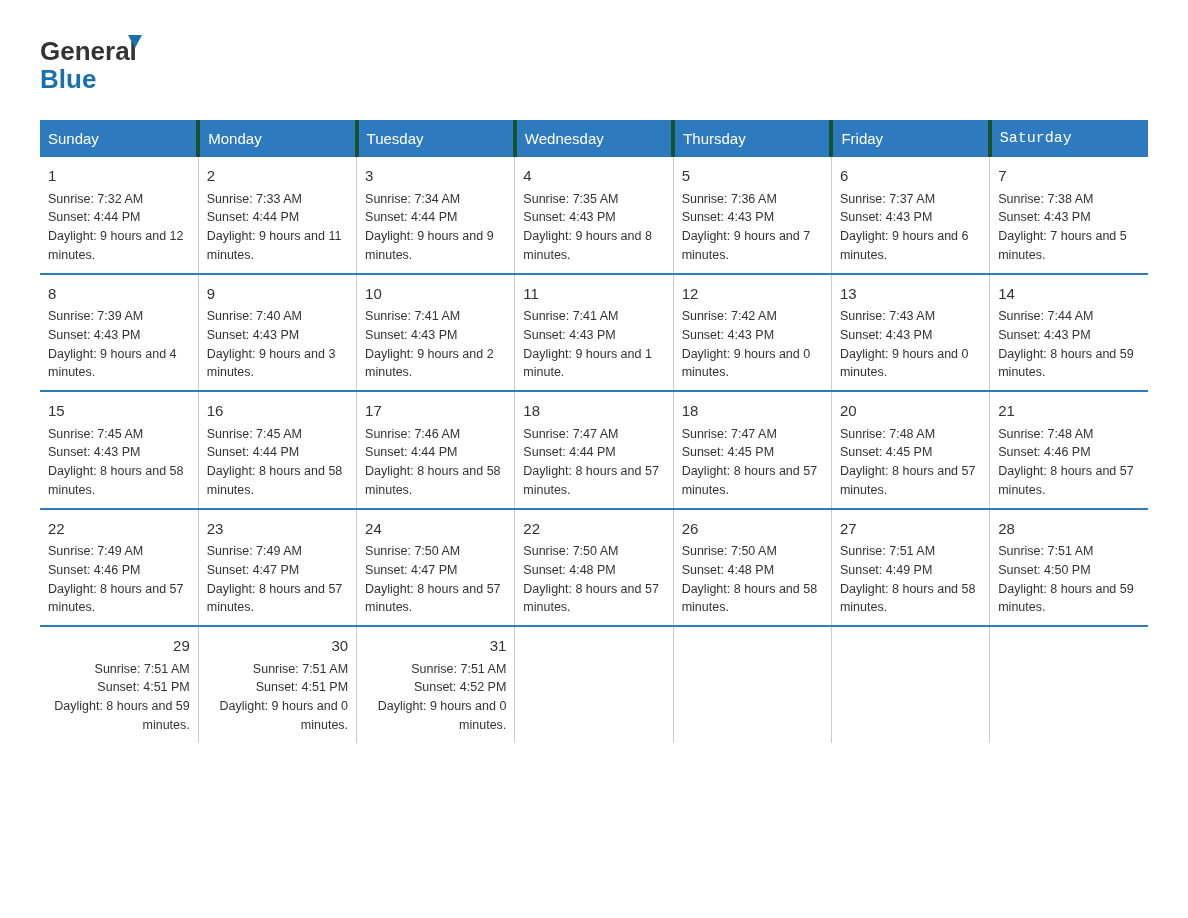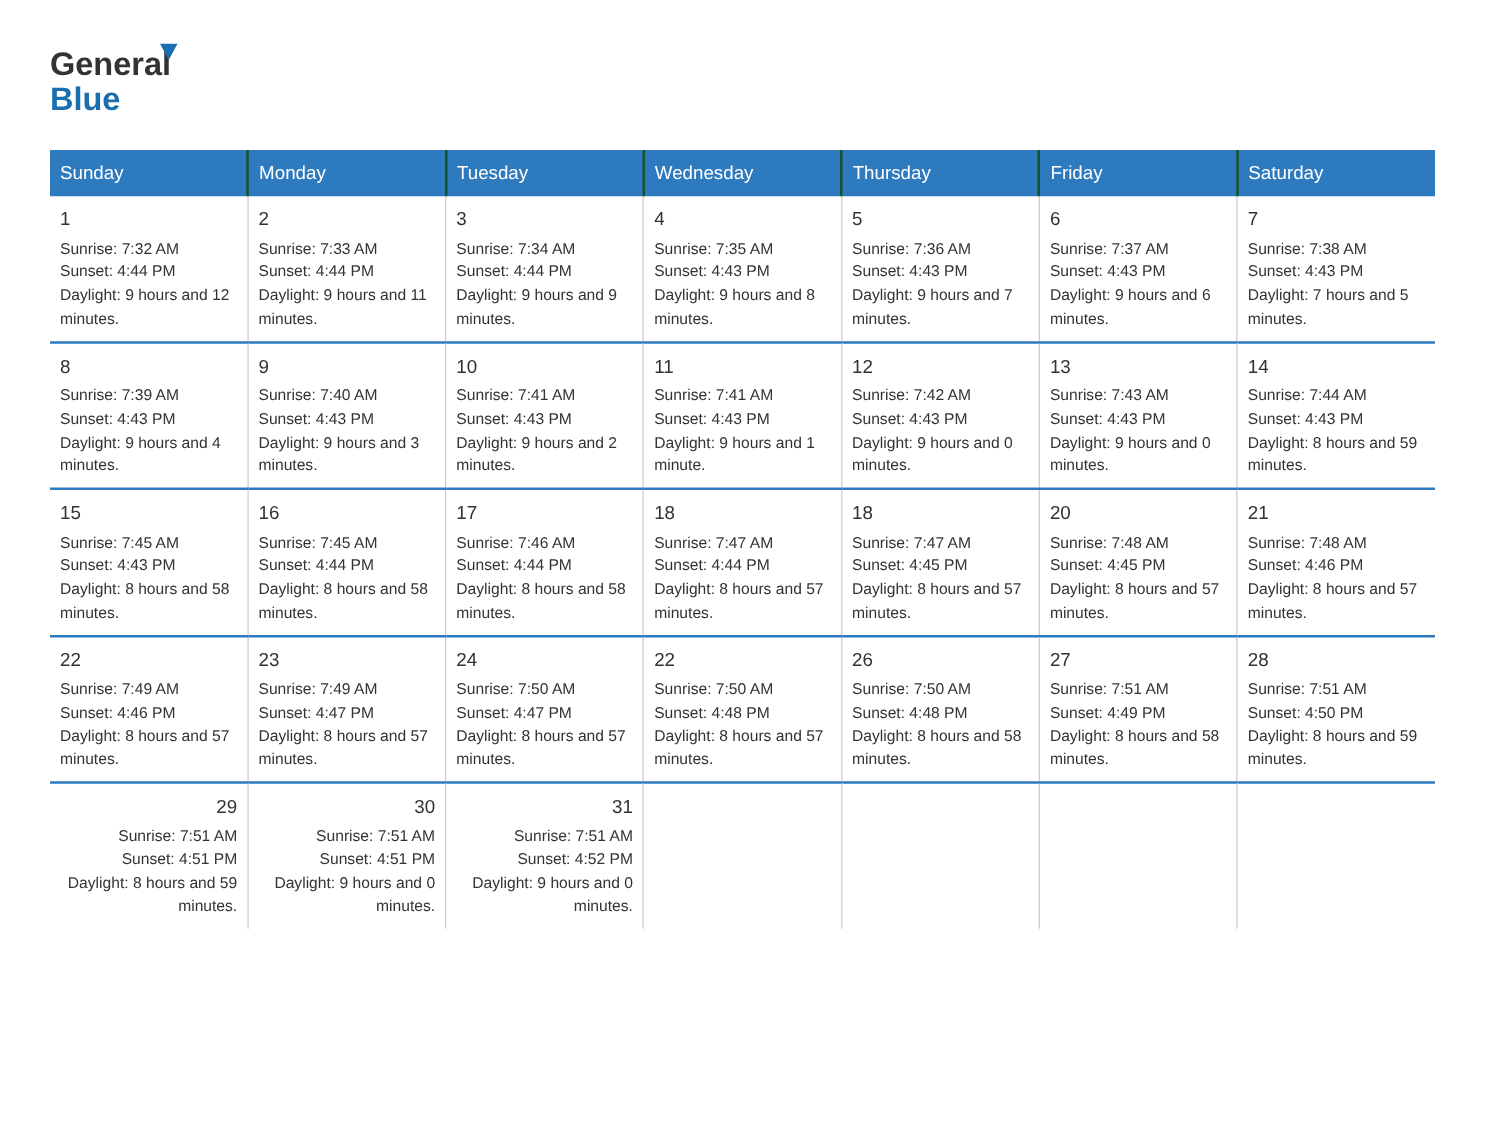--- a/index.html
+++ b/index.html
@@ -40,24 +40,25 @@
     }
     thead tr {
       background-color: #2e7abf;
     }
     thead th {
       color: #fff;
       font-size: 15px;
       font-weight: normal;
       padding: 10px 8px;
       text-align: left;
-      border-right: 2px solid #14532d;
+      border-right: 4px solid #14532d;
     }
     thead th:last-child {
       border-right: none;
+      font-family: Liberation Mono, monospace;
     }
     tbody td {
       vertical-align: top;
       padding: 8px 8px;
       font-size: 12.5px;
       color: #333;
       border-right: 1px solid #ccc;
       border-bottom: 2px solid #2e7abf;
       line-height: 1.5;
       height: 110px;

